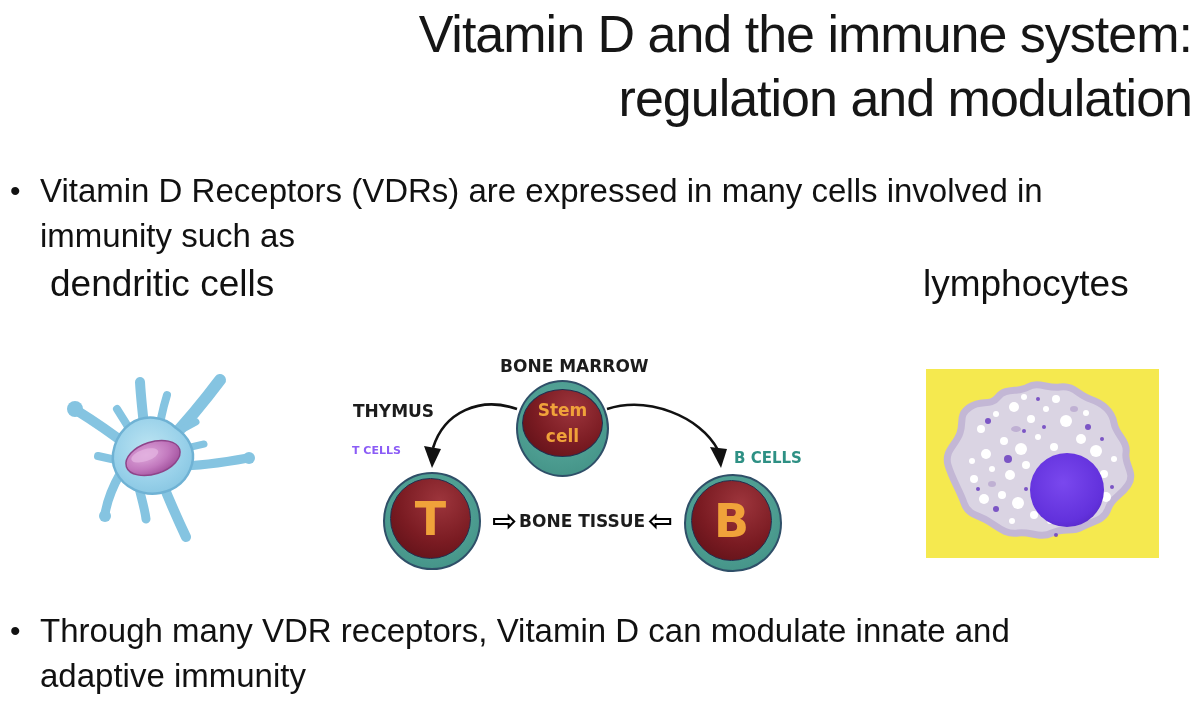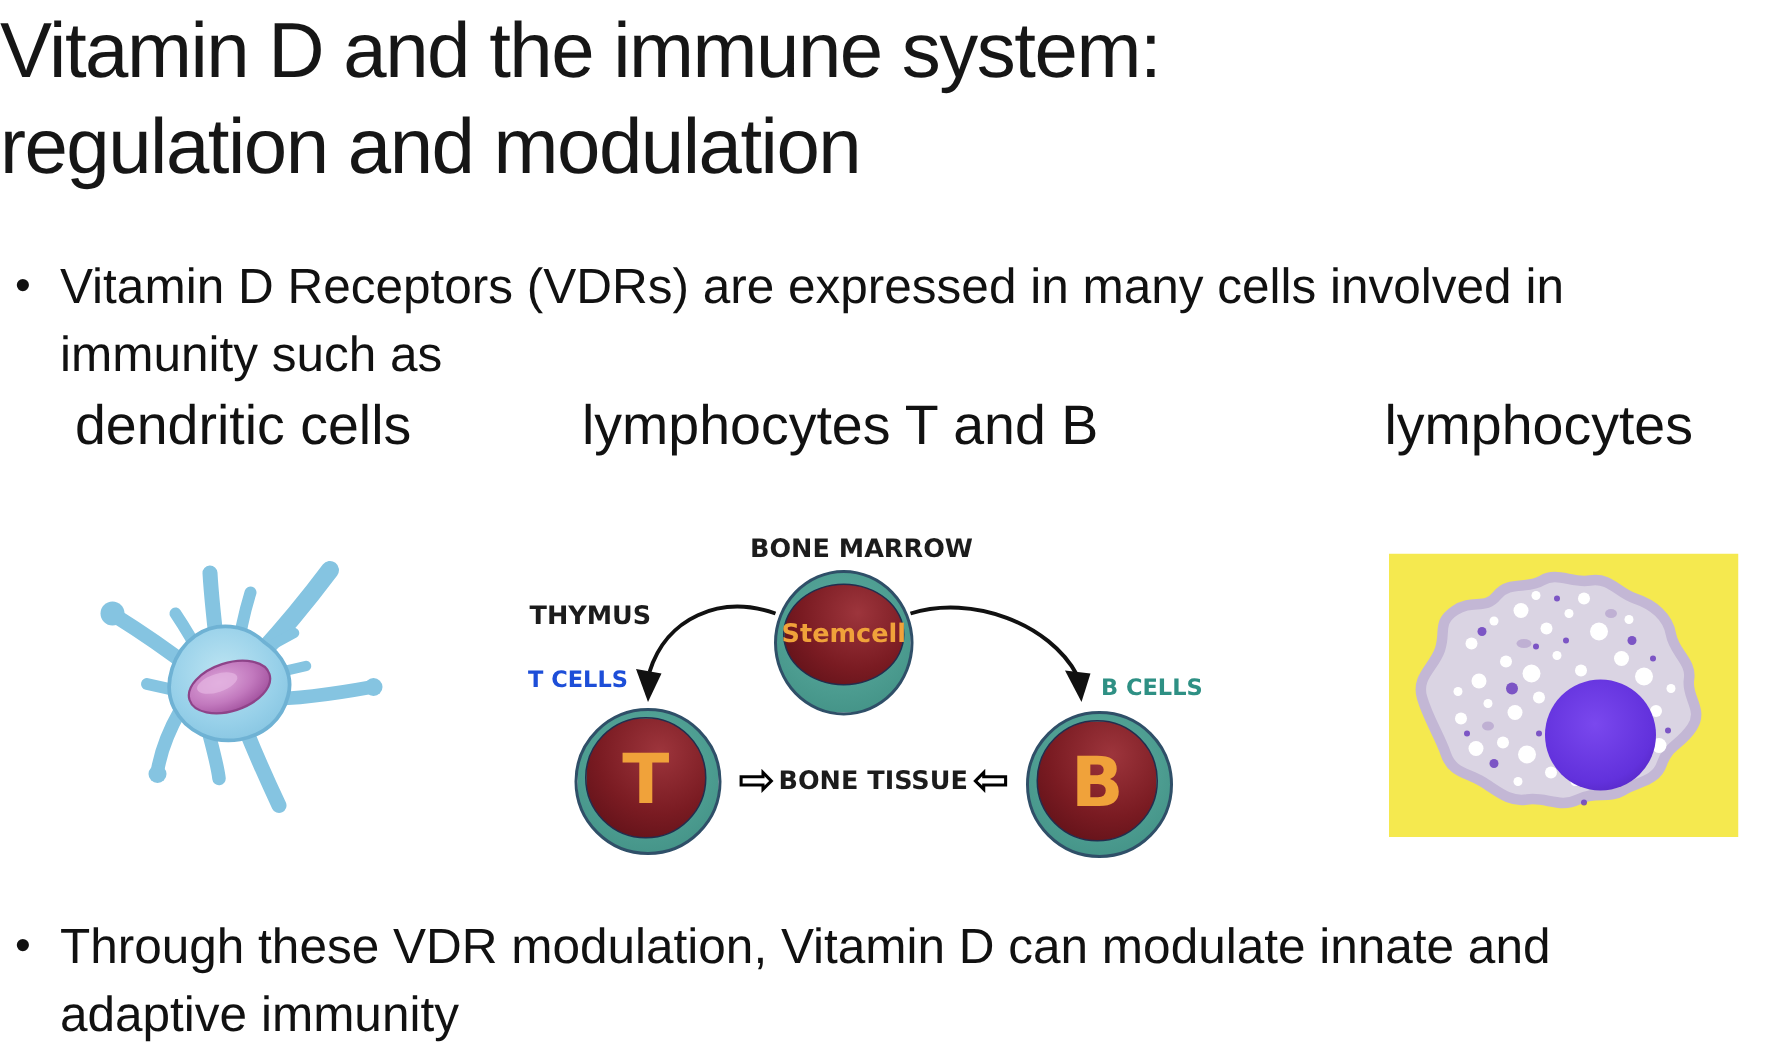--- a/index.html
+++ b/index.html
@@ -12,21 +12,21 @@
     height: 703px;
     background: #ffffff;
     overflow: hidden;
   }
 
   
   .title {
     position: absolute;
     top: 2px; left: 0;
     width: 100%;
-    text-align: left;
+    text-align: right;
     color: #161616;
     font-size: 52px;
     line-height: 64px;
     letter-spacing: -1px;
     font-weight: 400;
   }
 
   
   .bullet {
     position: absolute;
@@ -75,21 +75,21 @@
   }
   .dg-text {
     position: absolute;
     font-family: "DejaVu Sans", sans-serif;
     font-weight: bold;
     color: #1c1c1c;
     white-space: nowrap;
   }
   .dg-bone   { left: 160px; top: 4px; width: 148px; text-align: center; font-size: 17px; }
   .dg-thymus { left: 13px;   top: 49px;  font-size: 17px; }
-  .dg-tcells { left: 12px;  top: 92px;  font-size: 15px; color: #1d4ed8; }
+  .dg-tcells { left: 12px;  top: 92px;  font-size: 11px; color: #8b5cf6; }
   .dg-bcells { left: 394px; top: 97px;  font-size: 15px; color: #2E9084; }
   .dg-lymph  { left: 179px; top: 159px; font-size: 17px; }
   .dg-arrow-glyph {
     position: absolute;
     font-family: "DejaVu Sans", sans-serif;
     font-size: 30px;
     line-height: 30px;
     color: #000;
     font-weight: bold;
   }
@@ -101,20 +101,21 @@
     border-radius: 50%;
     background: radial-gradient(circle at 48% 38%, #5CAB9D 0%, #4D9D91 55%, #3E8D81 100%);
     border: 2px solid #2f4f68;
   }
   .cell-core {
     position: absolute;
     border-radius: 50%;
     background: radial-gradient(circle at 62% 28%, #9d353c 0%, #7A1B22 55%, #570e15 100%);
     border: 1px solid #222d4e;
     display: flex;
+    flex-direction: column;
     align-items: center;
     justify-content: center;
     color: #F0A23A;
     font-family: "DejaVu Sans", sans-serif;
     font-weight: bold;
   }
   .ring-stem { left: 176px; top: 28px;  width: 93px; height: 97px; }
   .core-stem { left: 4px;   top: 7px;   width: 81px; height: 68px; font-size: 17px; line-height: 26px; }
   .ring-t    { left: 43px;  top: 120px; width: 98px; height: 98px; }
   .ring-b    { left: 344px; top: 122px; width: 98px; height: 98px; }
@@ -132,21 +133,20 @@
 
   <div class="bullet bullet1">
     <div class="marker">•</div>
     <div>
       <div>Vitamin D Receptors (VDRs) are expressed in many cells involved in</div>
       <div>immunity such as</div>
     </div>
   </div>
 
   <div class="cell-label lbl-dendritic">dendritic cells</div>
-  <div class="cell-label lbl-lymph">lymphocytes T and B</div>
   <div class="cell-label lbl-macro">lymphocytes</div>
 
   <div class="fig fig-dendritic">
     <svg viewBox="0 0 210 185" width="210" height="185">
       <defs>
         <radialGradient id="dnuc" cx="40%" cy="35%" r="75%">
           <stop offset="0%" stop-color="#DFA9DC"></stop>
           <stop offset="55%" stop-color="#C279BE"></stop>
           <stop offset="100%" stop-color="#9C4A98"></stop>
         </radialGradient>
@@ -305,18 +305,18 @@
         <ellipse cx="148" cy="40" rx="4" ry="3"></ellipse>
       </g>
 
       <circle cx="141" cy="121" r="37" fill="url(#mnuc)"></circle>
     </svg>
   </div>
 
   <div class="bullet bullet2">
     <div class="marker">•</div>
     <div>
-      <div>Through these VDR modulation, Vitamin D can modulate innate and</div>
+      <div>Through many VDR receptors, Vitamin D can modulate innate and</div>
       <div>adaptive immunity</div>
     </div>
   </div>
 
 </div>
 
 </body></html>

